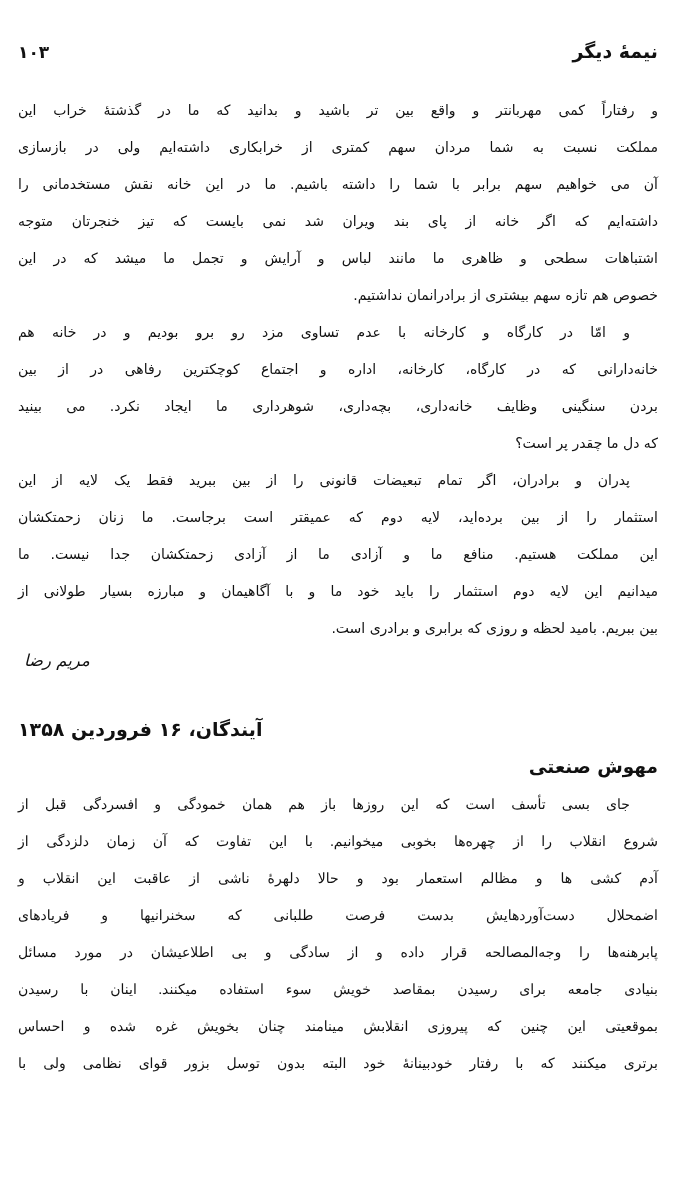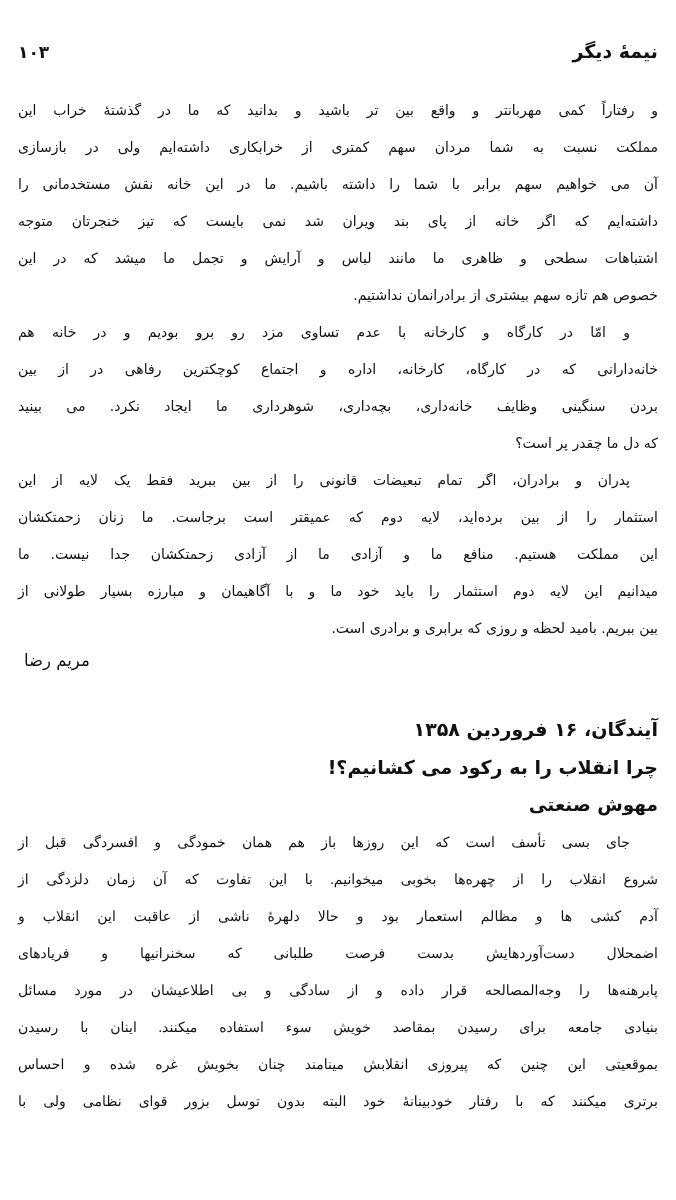--- a/index.html
+++ b/index.html
@@ -53,27 +53,28 @@
   }
   .para.indent .line:first-child {
     padding-right: 28px;
   }
   
   .signature {
     text-align: left;
     font-size: 16.5px;
     margin-top: 4px;
     padding-left: 6px;
+    font-style: italic;
   }
   
   .article-section { margin-top: 44px; }
   .source-line {
     font-weight: bold;
     font-size: 19px;
-    text-align: right;
+    text-align: left;
     line-height: 30px;
   }
   .article-title {
     font-weight: bold;
     font-size: 19px;
     text-align: right;
     line-height: 30px;
     margin-top: 8px;
   }
   .article-author {
@@ -119,21 +120,20 @@
       <div class="line">این مملکت هستیم. منافع ما و آزادی ما از آزادی زحمتکشان جدا نیست. ما</div>
       <div class="line">میدانیم این لایه دوم استثمار را باید خود ما و با آگاهیمان و مبارزه بسیار طولانی از</div>
       <div class="line last">بین ببریم. بامید لحظه و روزی که برابری و برادری است.</div>
     </div>
 
     <div class="signature">مریم رضا</div>
   </div>
 
   <div class="article-section">
     <div class="source-line">آیندگان، ۱۶ فروردین ۱۳۵۸</div>
-    <div class="article-title">چرا انقلاب را به رکود می کشانیم؟!</div>
     <div class="article-author">مهوش صنعتی</div>
 
     <div class="article-body">
       <div class="para indent">
         <div class="line">جای بسی تأسف است که این روزها باز هم همان خمودگی و افسردگی قبل از</div>
         <div class="line">شروع انقلاب را از چهره‌ها بخوبی میخوانیم. با این تفاوت که آن زمان دلزدگی از</div>
         <div class="line">آدم کشی ها و مظالم استعمار بود و حالا دلهرهٔ ناشی از عاقبت این انقلاب و</div>
         <div class="line">اضمحلال دست‌آوردهایش بدست فرصت طلبانی که سخنرانیها و فریادهای</div>
         <div class="line">پابرهنه‌ها را وجه‌المصالحه قرار داده و از سادگی و بی اطلاعیشان در مورد مسائل</div>
         <div class="line">بنیادی جامعه برای رسیدن بمقاصد خویش سوء استفاده میکنند. اینان با رسیدن</div>

